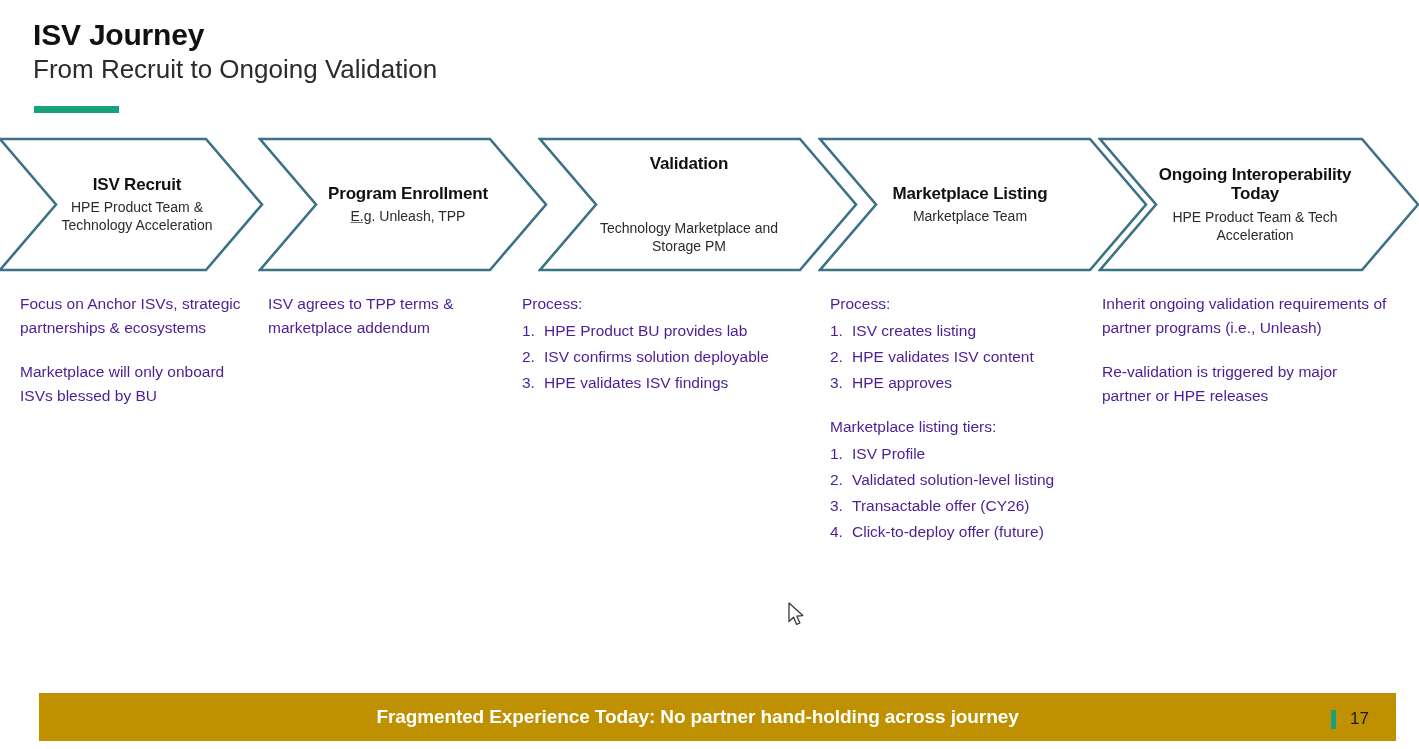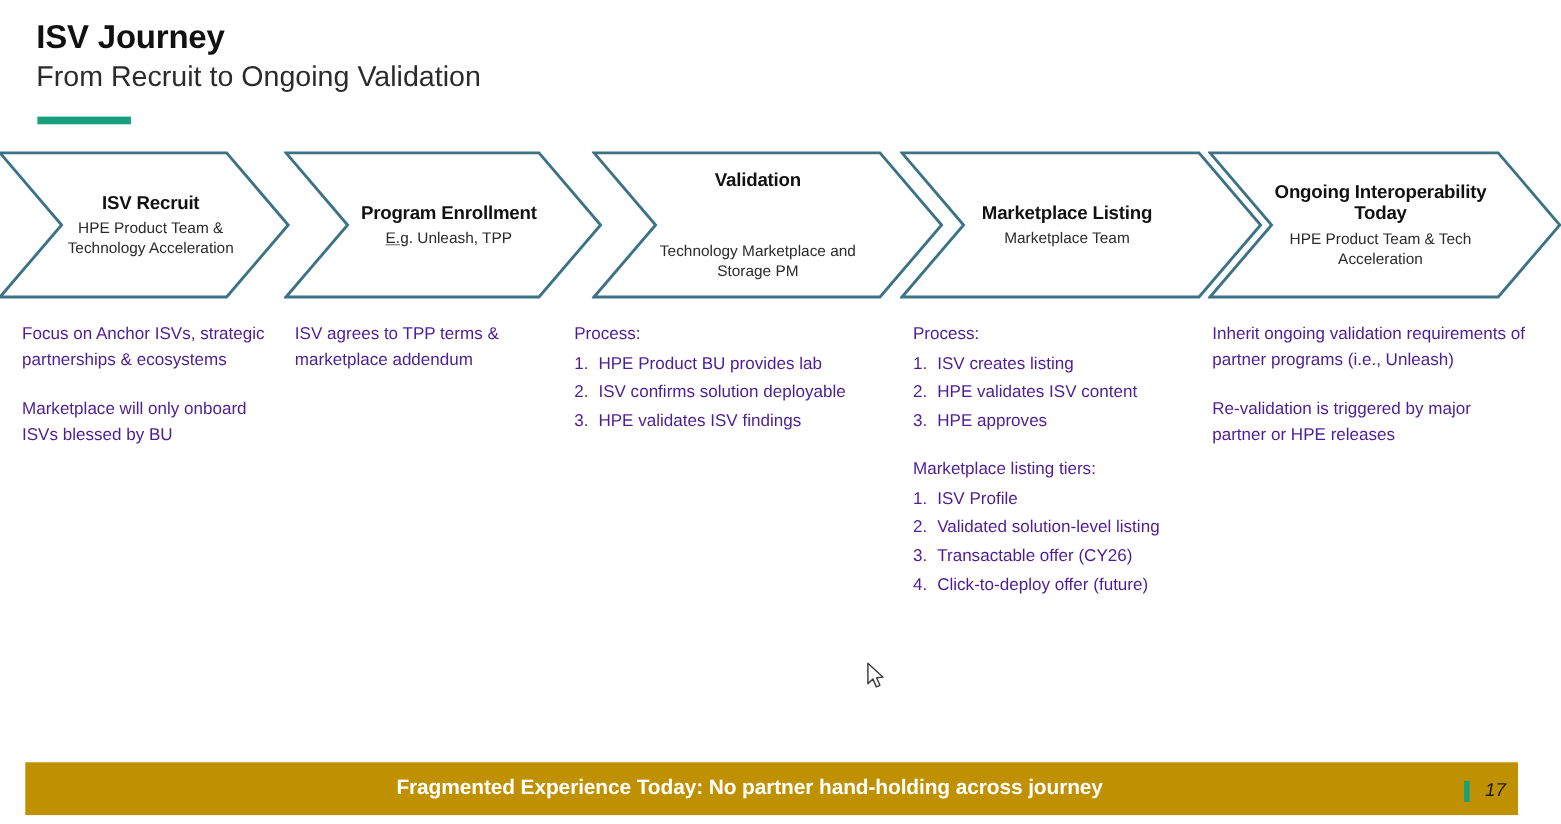--- a/index.html
+++ b/index.html
@@ -119,21 +119,21 @@
     width: 22px;
     flex: 0 0 22px;
     font-weight: normal;
   }
   ol.steps li .txt { flex: 1 1 auto; }
   .block-gap { height: 20px; }
 
   
   #bottom-banner {
     position: absolute;
-    left: 23px;
+    left: 39px;
     top: 693px;
     width: 1357px;
     height: 48px;
     background: #bf9100;
     display: flex;
     align-items: center;
     justify-content: center;
   }
   #banner-text {
     font-size: 19px;
@@ -142,21 +142,20 @@
     letter-spacing: -0.1px;
     margin-left: -40px;
   }
   #page-marker {
     position: absolute;
     right: 50px;
     top: 709px;
     display: flex;
     align-items: center;
     gap: 14px;
-    font-style: italic;
   }
   #page-marker-bar {
     width: 5px;
     height: 19px;
     background: #17a07e;
   }
   #page-number {
     font-size: 17px;
     color: #1a1a1a;
     font-weight: normal;

